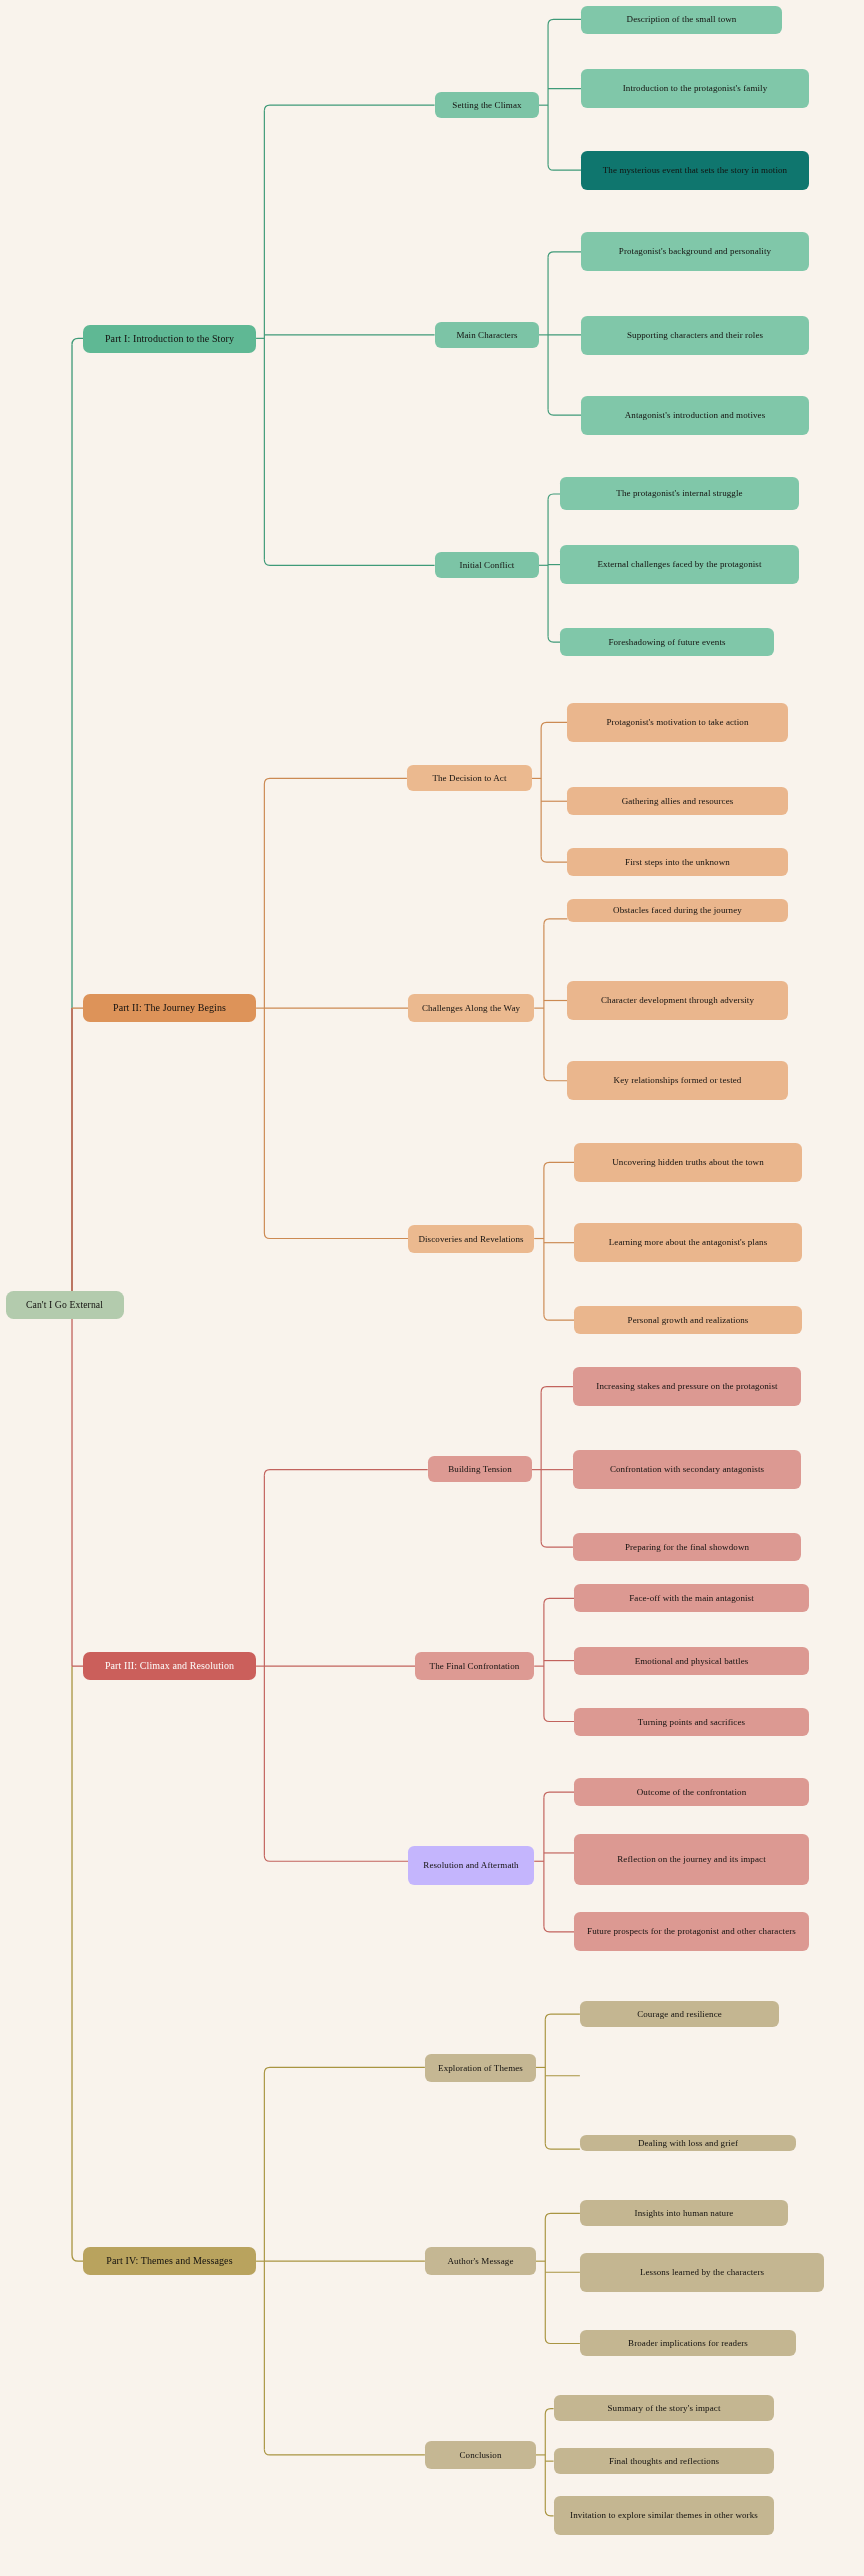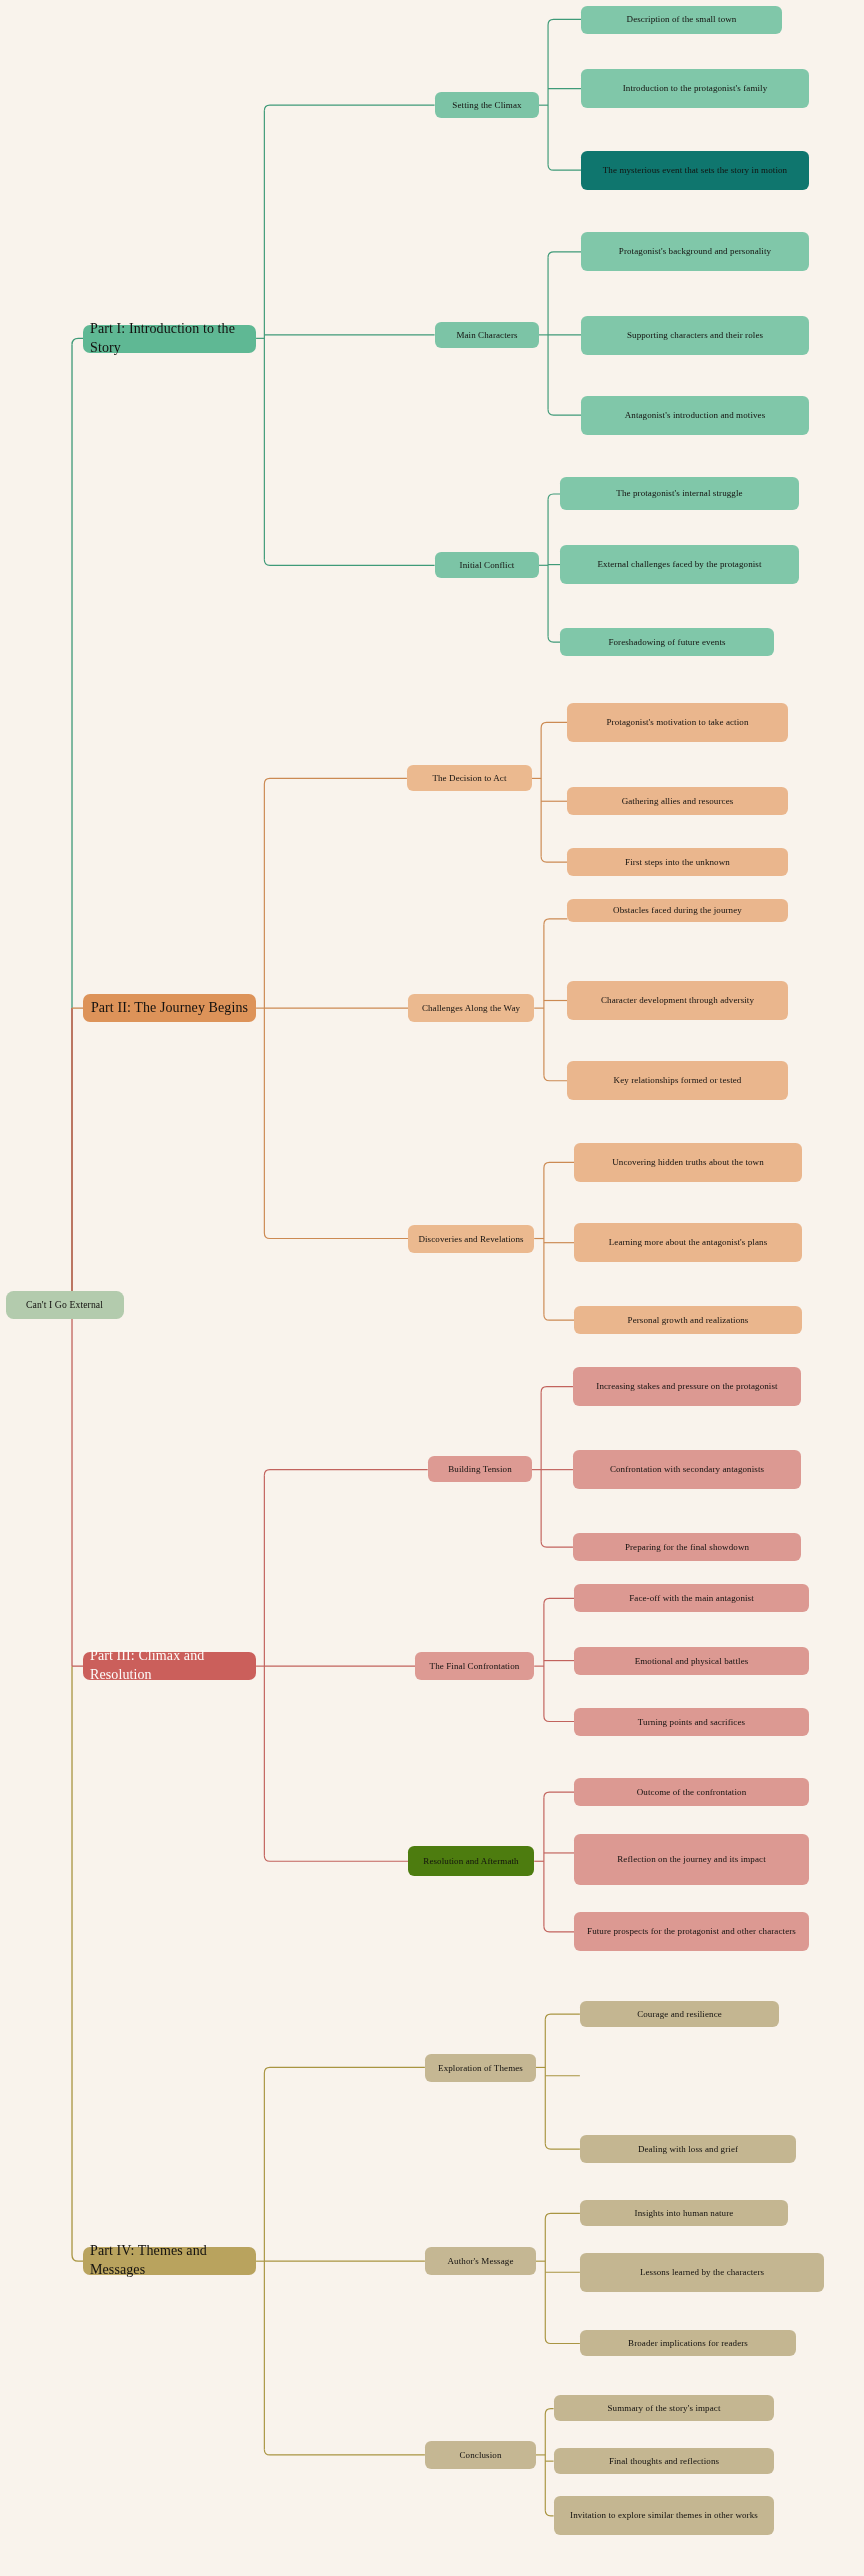--- a/index.html
+++ b/index.html
@@ -24,21 +24,21 @@
     line-height:1.35;
     padding:2.8px 7px;
     font-size:9.3px;
     letter-spacing:0.1px;
     font-family:Liberation Serif, serif;
   }
   .node.root{
     font-size:9.7px;
     border-radius:7.6px;
   }
-  .node.lvl1{font-size:14px;border-radius:7px;}
+  .node.lvl1{font-size:10px;border-radius:7px;}
   .node.lvl2{font-size:9px;}
   .node.lvl3{font-size:9px;}
   .node.white-text{color:#fdfcfa;}
 </style>
 </head>
 <body>
 
 <div id="canvas">
   <svg id="links" viewBox="0 0 1250 3723" xmlns="http://www.w3.org/2000/svg">
       <path d="M 178 1886 H 104" fill="none" stroke="#cc8a53" stroke-width="1.9"></path>
@@ -245,21 +245,21 @@
   <div class="node lvl3" id="b2c1l0" style="left: 574px; top: 1584px; width: 235px; height: 28px; background: rgb(220, 153, 146);">
     <span>Face-off with the main antagonist</span>
   </div>
   <div class="node lvl3" id="b2c1l1" style="left: 574px; top: 1647px; width: 235px; height: 28px; background: rgb(220, 153, 146);">
     <span>Emotional and physical battles</span>
   </div>
   <div class="node lvl3" id="b2c1l2" style="left: 574px; top: 1708px; width: 235px; height: 28px; background: rgb(220, 153, 146);">
     <span>Turning points and sacrifices</span>
   </div>
 
-  <div class="node lvl2" id="b2c2" style="left: 408px; top: 1846px; width: 126px; height: 30px; background: #4d7c0f;">
+  <div class="node lvl2" id="b2c2" style="left: 408px; top: 1846px; width: 126px; height: 39px; background: #c4b5fd;">
     <span>Resolution and Aftermath</span>
   </div>
   <div class="node lvl3" id="b2c2l0" style="left: 574px; top: 1778px; width: 235px; height: 28px; background: rgb(220, 153, 146);">
     <span>Outcome of the confrontation</span>
   </div>
   <div class="node lvl3" id="b2c2l1" style="left: 574px; top: 1834px; width: 235px; height: 51px; background: rgb(220, 153, 146);">
     <span>Reflection on the journey and its impact</span>
   </div>
   <div class="node lvl3" id="b2c2l2" style="left: 574px; top: 1912px; width: 235px; height: 39px; background: rgb(220, 153, 146);">
     <span>Future prospects for the protagonist and other characters</span>
@@ -268,21 +268,21 @@
   <div class="node lvl1" id="b3" style="left: 83px; top: 2247px; width: 173px; height: 28px; background: rgb(185, 163, 94);">
     <span>Part IV: Themes and Messages</span>
   </div>
 
   <div class="node lvl2" id="b3c0" style="left: 425px; top: 2054px; width: 111px; height: 28px; background: rgb(197, 183, 147);">
     <span>Exploration of Themes</span>
   </div>
   <div class="node lvl3" id="b3c0l0" style="left: 580px; top: 2001px; width: 199px; height: 26px; background: rgb(196, 182, 145);">
     <span>Courage and resilience</span>
   </div>
-  <div class="node lvl3" id="b3c0l2" style="left: 580px; top: 2135px; width: 216px; height: 28px; background: rgb(196, 182, 145);">
+  <div class="node lvl3" id="b3c0l2" style="left: 580px; top: 2135px; width: 216px; height: 16px; background: rgb(196, 182, 145);">
     <span>Dealing with loss and grief</span>
   </div>
 
   <div class="node lvl2" id="b3c1" style="left: 425px; top: 2247px; width: 111px; height: 28px; background: rgb(197, 183, 147);">
     <span>Author's Message</span>
   </div>
   <div class="node lvl3" id="b3c1l0" style="left: 580px; top: 2200px; width: 208px; height: 26px; background: rgb(196, 182, 145);">
     <span>Insights into human nature</span>
   </div>
   <div class="node lvl3" id="b3c1l1" style="left: 580px; top: 2253px; width: 244px; height: 39px; background: rgb(196, 182, 145);">

